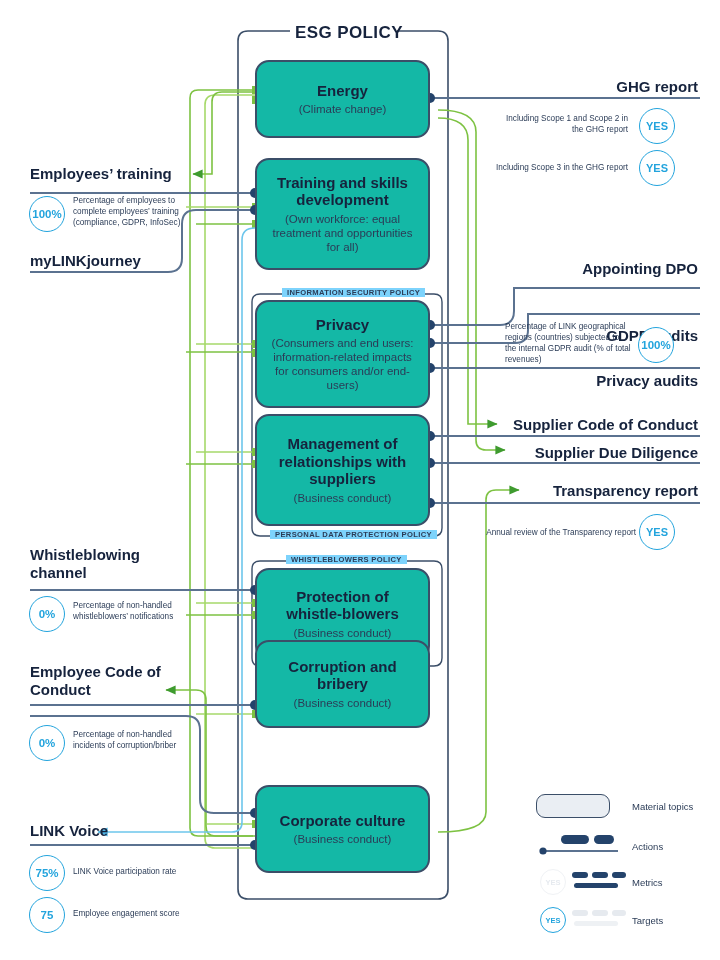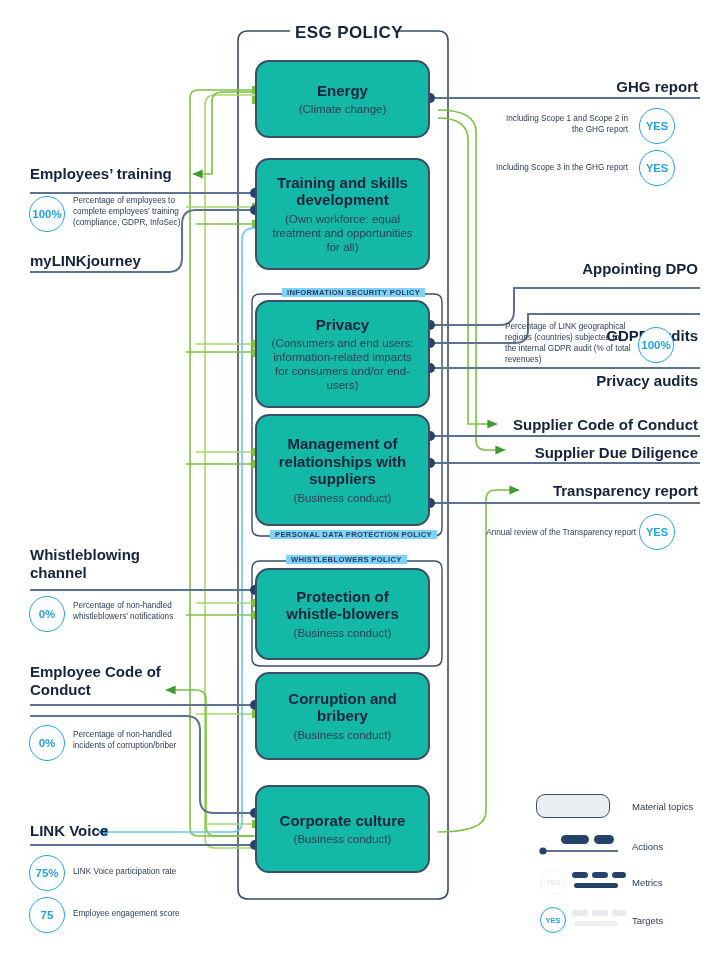--- a/index.html
+++ b/index.html
@@ -240,21 +240,21 @@
   <div class="topic" style="left:255px;top:414px;width:175px;height:112px;">
     <div class="t-title">Management of relationships with suppliers</div>
     <div class="t-sub">(Business conduct)</div>
   </div>
 
   <div class="topic" style="left:255px;top:568px;width:175px;height:92px;">
     <div class="t-title">Protection of whistle-blowers</div>
     <div class="t-sub">(Business conduct)</div>
   </div>
 
-  <div class="topic" style="left:255px;top:672px;width:175px;height:88px;">
+  <div class="topic" style="left:255px;top:640px;width:175px;height:88px;">
     <div class="t-title">Corruption and bribery</div>
     <div class="t-sub">(Business conduct)</div>
   </div>
 
   <div class="topic" style="left:255px;top:785px;width:175px;height:88px;">
     <div class="t-title">Corporate culture</div>
     <div class="t-sub">(Business conduct)</div>
   </div>
 
   <div class="item r" style="right:22px;top:78px;">GHG report</div>

